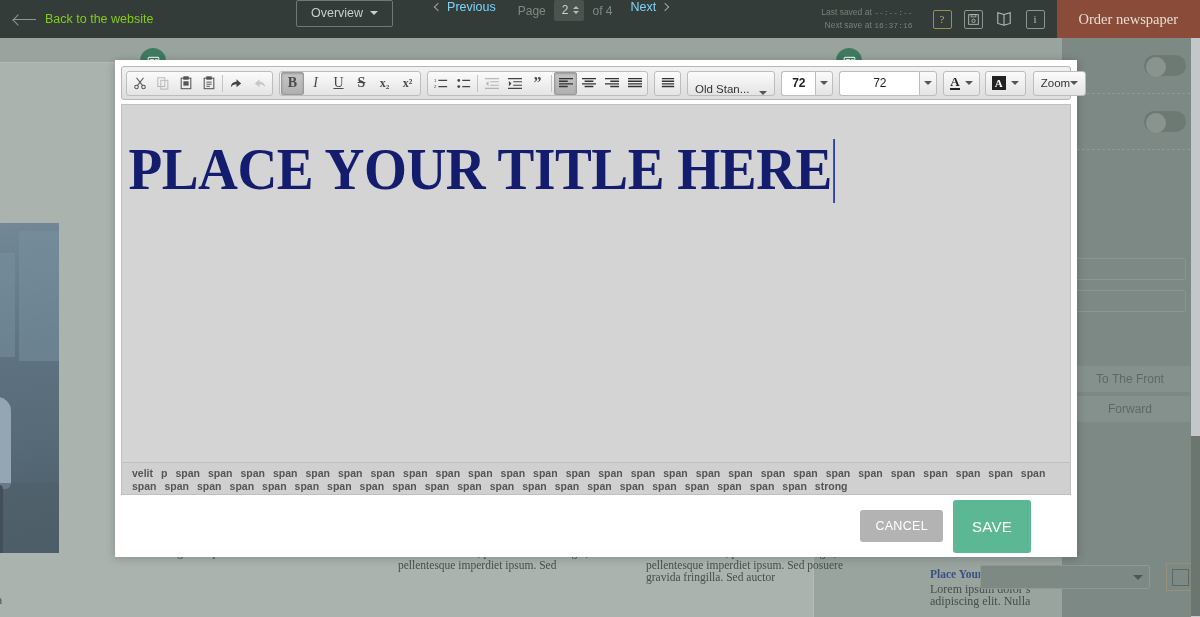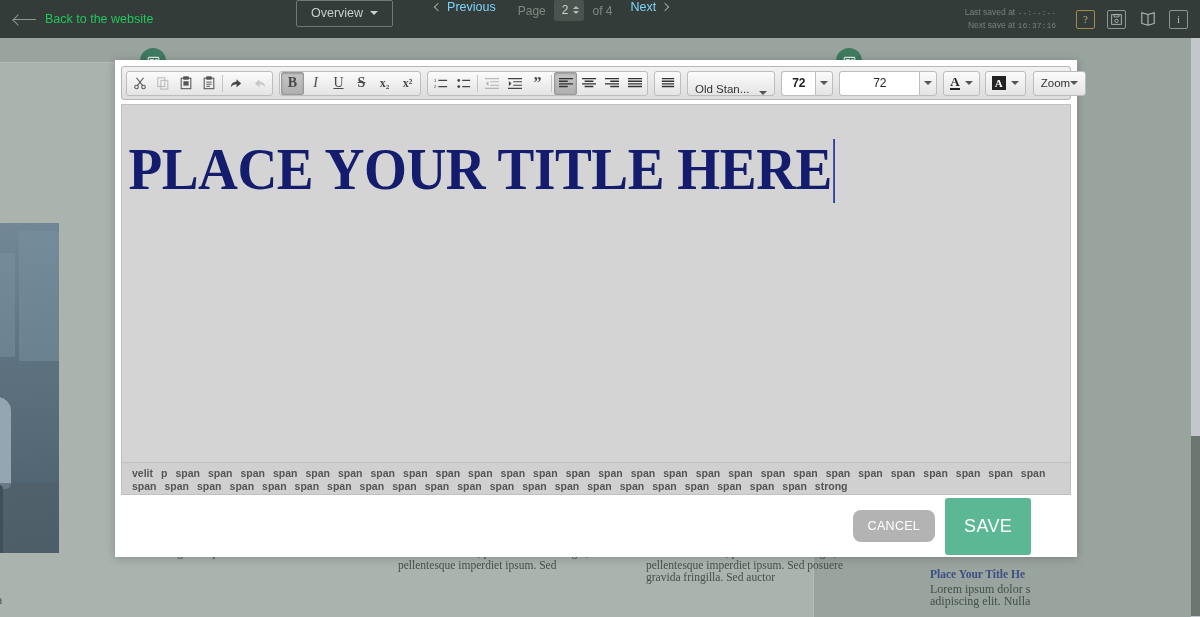--- a/index.html
+++ b/index.html
@@ -12,21 +12,21 @@
   #app { position: relative; width: 1200px; height: 617px; }
 
   
   .topbar {
     position: absolute; left: 0; top: 0; width: 1200px; height: 38px;
     background: #333c38; display: flex; align-items: center;
     z-index: 60;
   }
   .tb-back {
     display: flex; align-items: center; gap: 9px;
-    margin-left: 14px; color: #22c55e; font-size: 12.5px;
+    margin-left: 14px; color: #84cc16; font-size: 12.5px;
     cursor: pointer; white-space: nowrap;
   }
   .tb-arrow { display: inline-block; width: 22px; height: 10px; position: relative; }
   .tb-arrow::before {
     content: ""; position: absolute; left: 0; top: 5px;
     width: 22px; height: 1px; background: #8a988f;
   }
   .tb-arrow::after {
     content: ""; position: absolute; left: 0; top: 2px;
     width: 7px; height: 7px;
@@ -315,26 +315,26 @@
   }
   .pathbar span {
     font-size: 10.5px; color: #555; font-weight: bold;
     line-height: 13px; cursor: pointer;
   }
   .modal-foot {
     height: 62px; display: flex; align-items: center;
     justify-content: flex-end; padding-right: 46px; gap: 10px;
   }
   .btn-cancel {
-    background: #b3b3b3; color: #fff; border: none; border-radius: 8px;
+    background: #b3b3b3; color: #fff; border: none; border-radius: 3px;
     padding: 9px 15px; font-size: 12.5px; cursor: pointer; letter-spacing: .3px;
   }
   .btn-save {
     background: #5cb894; color: #fff; border: none; border-radius: 3px;
-    padding: 18px 19px; font-size: 18px; cursor: pointer; letter-spacing: .3px;
+    padding: 18px 19px; font-size: 15px; cursor: pointer; letter-spacing: .3px;
   }
 </style>
 </head>
 <body>
 
 <div id="app">
 
   <div class="backdrop"></div>
 
   <div class="canvas-area">
@@ -382,20 +382,40 @@
     <div class="badge" style="left:836px;top:10px;">
       <svg viewBox="0 0 16 16">
         <rect x="1.5" y="3" width="13" height="10" rx="1" fill="none" stroke="#dff0e6" stroke-width="1.4"></rect>
         <rect x="3.5" y="5" width="5" height="3.5" fill="#dff0e6"></rect>
         <rect x="10" y="5" width="3" height="1.2" fill="#dff0e6"></rect>
         <rect x="10" y="7.3" width="3" height="1.2" fill="#dff0e6"></rect>
       </svg>
     </div>
   </div>
 
+  <div class="rsidebar">
+    <div class="rs-row">
+      <div class="toggle"></div>
+    </div>
+    <div class="rs-row">
+      <div class="toggle"></div>
+    </div>
+    <div style="height:108px;"></div>
+    <div class="rs-field"></div>
+    <div class="rs-field"></div>
+    <div style="height:44px;"></div>
+    <div class="rs-btn">To The Front</div>
+    <div class="rs-btn">Forward</div>
+    <div class="rs-select">
+      <span class="caret-dn"></span>
+    </div>
+    <div class="rs-swatch">
+        <i></i>
+      </div>
+  </div>
   <div class="scrollbar">
     <div class="thumb"></div>
   </div>
 
   <div class="topbar">
     <div class="tb-back">
       <span class="tb-arrow"></span>
       <span>Back to the website</span>
     </div>
 
@@ -448,20 +468,23 @@
       </div>
       <div class="icon-btn noborder">
         <svg width="16" height="16" viewBox="0 0 18 18">
           <path d="M9 4 L2 2 L2 14 L9 16 L16 14 L16 2 Z" fill="none" stroke="#b5beb7" stroke-width="1.2"></path>
           <path d="M9 4 L9 16" fill="none" stroke="#b5beb7" stroke-width="1.2"></path>
         </svg>
       </div>
       <div class="icon-btn">
         <span>i</span>
       </div>
+      <div class="order-btn">
+        <span>Order newspaper</span>
+      </div>
     </div>
   </div>
 
   <div class="modal">
 
     <div class="toolbar">
 
       <div class="tgroup">
         <div class="tbtn">
           <svg width="14" height="14" viewBox="0 0 16 16" stroke="#555" stroke-width="1.2" fill="none">

